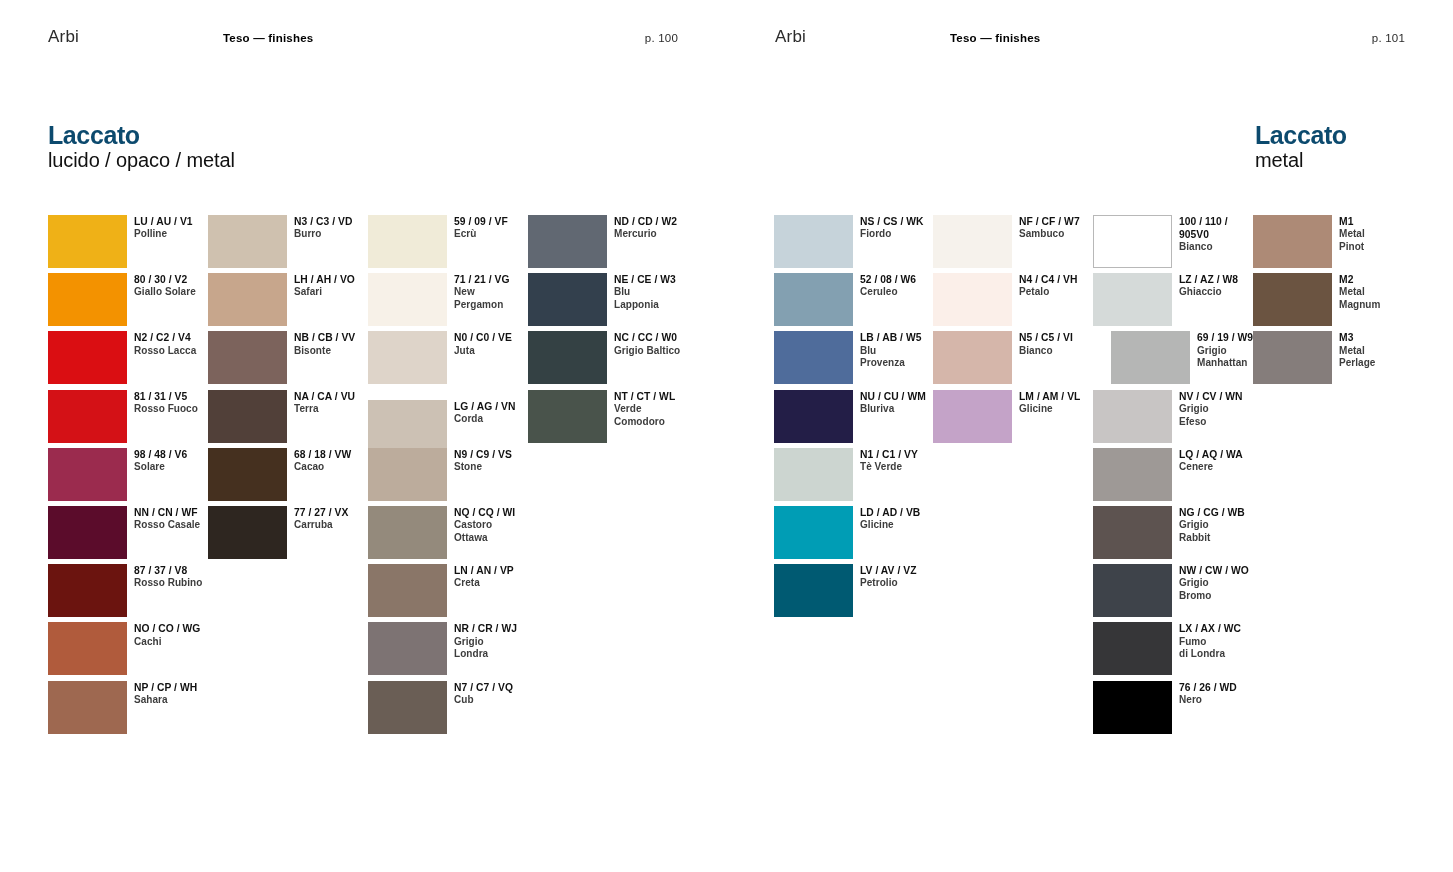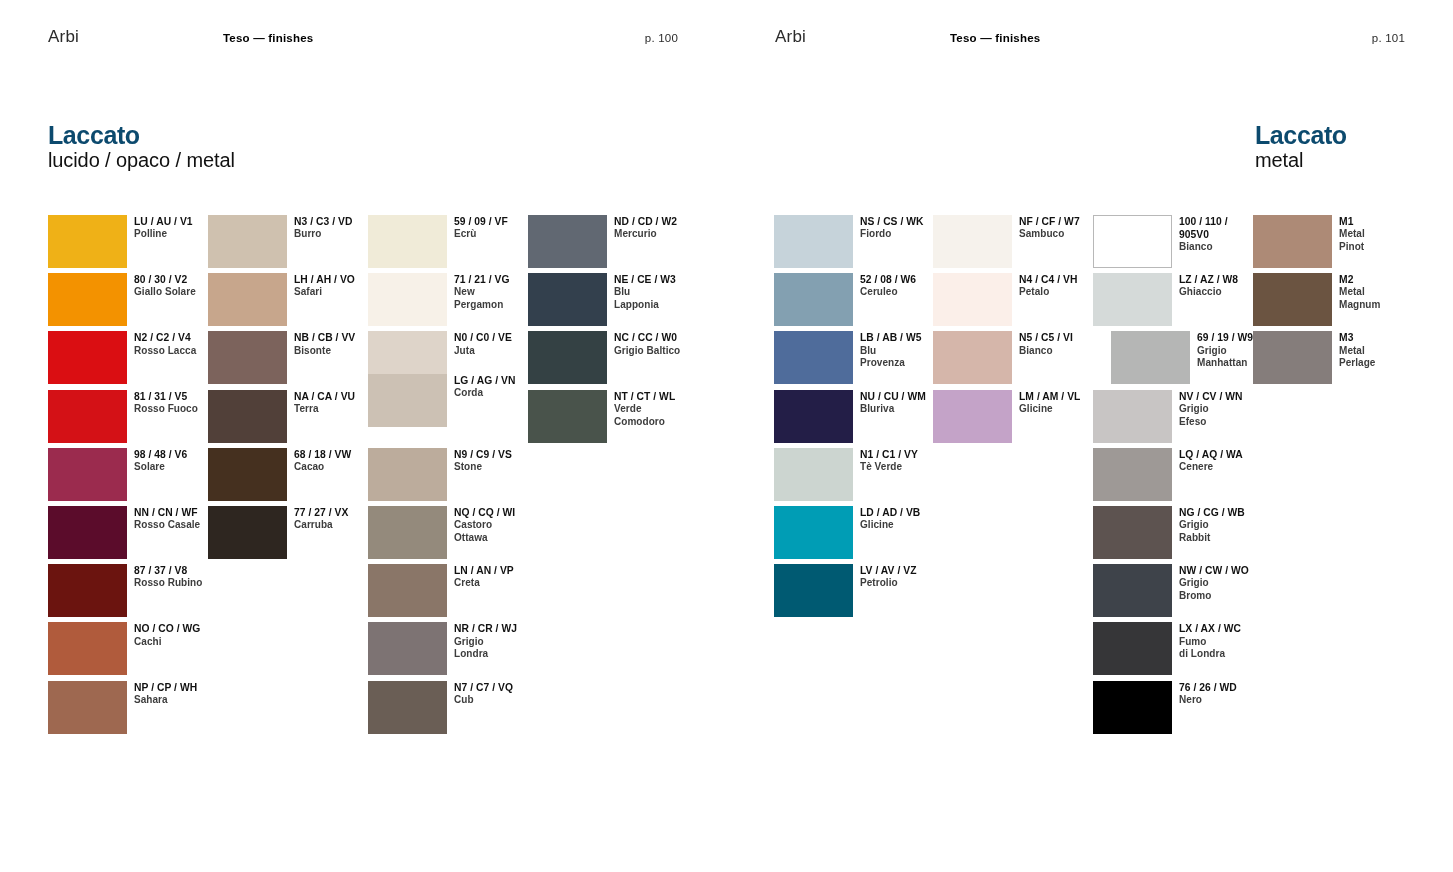--- a/index.html
+++ b/index.html
@@ -214,21 +214,21 @@
 Pergamon</div>
           </div>
         </div>
         <div class="swatch-item" style="position: absolute; top: 116.4px; left: 0px; width: 269px; height: 53px;">
           <div class="chip" style="background: rgb(222, 212, 201);"></div>
           <div class="labels">
             <div class="code">N0 / C0 / VE</div>
             <div class="cname">Juta</div>
           </div>
         </div>
-        <div class="swatch-item" style="position: absolute; top: 159px; left: 0px; width: 269px; height: 53px;">
+        <div class="swatch-item" style="position: absolute; top: 185px; left: 0px; width: 269px; height: 53px;">
           <div class="chip" style="background: rgb(204, 193, 180);"></div>
           <div class="labels">
             <div class="code">LG / AG / VN</div>
             <div class="cname">Corda</div>
           </div>
         </div>
         <div class="swatch-item" style="position: absolute; top: 232.8px; left: 0px; width: 269px; height: 53px;">
           <div class="chip" style="background: rgb(188, 172, 156);"></div>
           <div class="labels">
             <div class="code">N9 / C9 / VS</div>

